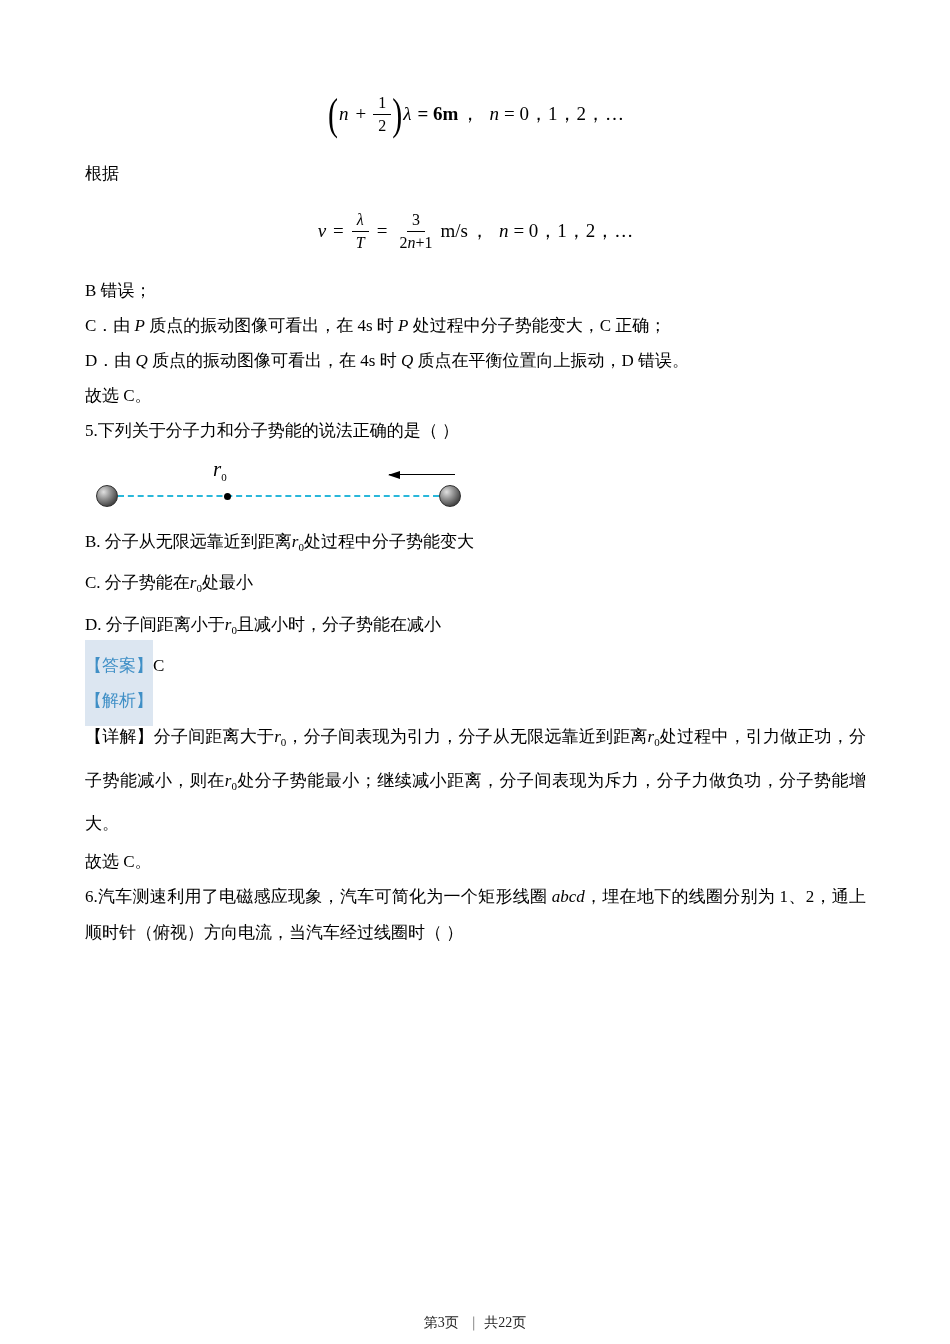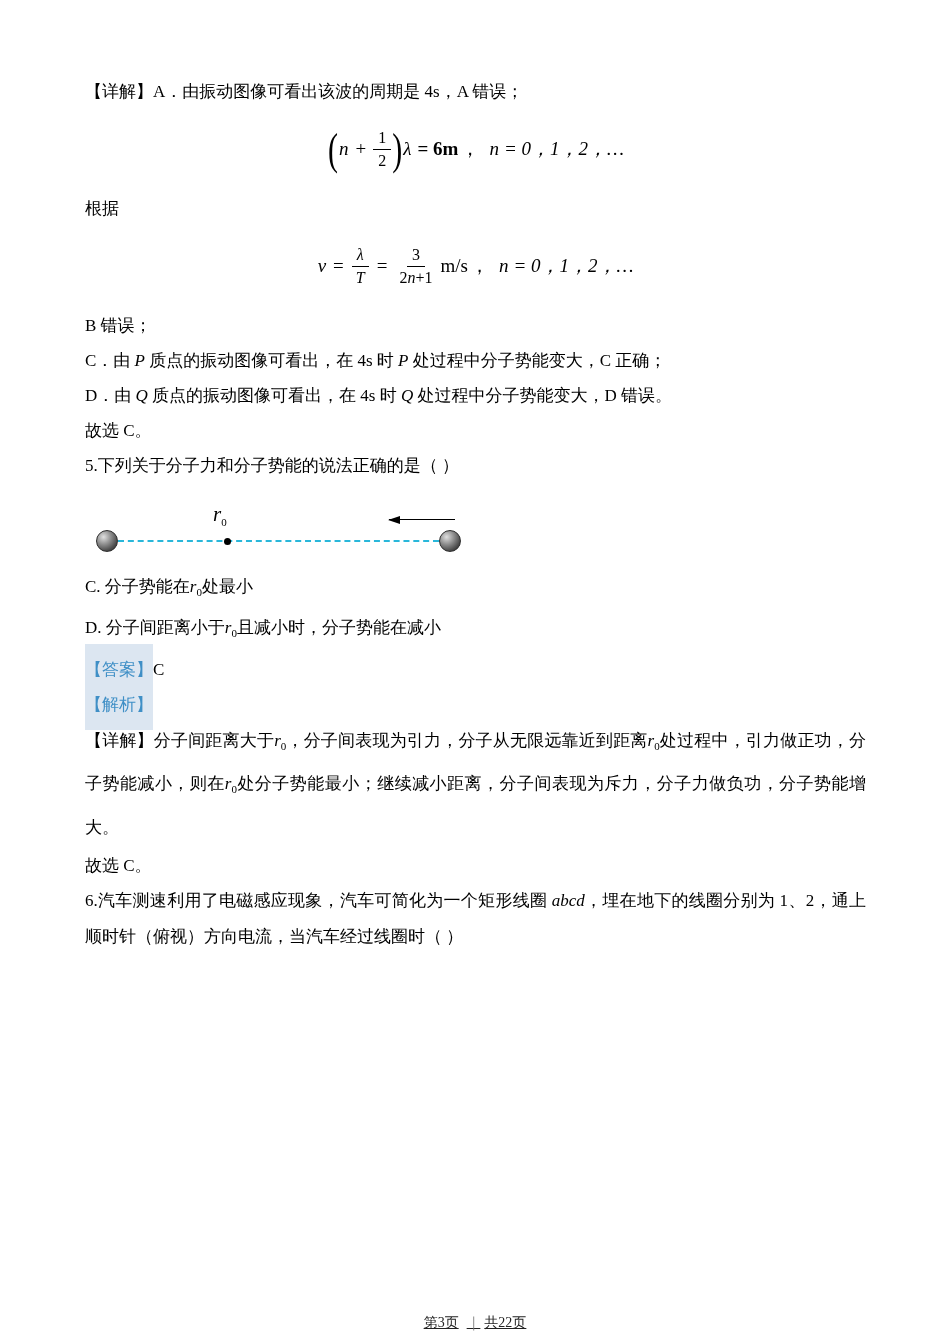--- a/index.html
+++ b/index.html
@@ -25,51 +25,50 @@
   }
   .bigparen { font-size: 30px; font-weight: 300; transform: scaleY(1.45); margin: 0 1px; }
   .op { margin: 0 7px; }
   .frac { display: inline-flex; flex-direction: column; align-items: center; font-size: 16px; line-height: 1.15; }
   .fnum { display: block; border-bottom: 1.4px solid #000; padding: 1px 5px 2px; text-align: center; }
   .fden { display: block; padding: 2px 5px 0; text-align: center; }
   .unit { margin-left: 3px; }
   .rhs  { margin-left: 6px; font-weight: bold; }
   .comma-sp { margin-left: 2px; }
   .cond-n { margin-left: 10px; }
-  .cond-rest { margin-left: 5px; font-style: italic; }
+  .cond-rest { margin-left: 5px; }
 
   
-  .diagram { position: relative; height: 64px; margin: 22px 0 0; }
+  .diagram { position: relative; height: 64px; margin: 12px 0 0; }
   .sphere {
     position: absolute; top: 25px; width: 22px; height: 22px; border-radius: 50%;
     background: radial-gradient(circle at 33% 30%, #e0e0e0 0%, #8f8f8f 38%, #4a4a4a 72%, #262626 100%);
     border: 1px solid #2e2e2e;
   }
   .s-left  { left: 11px; }
   .s-right { left: 354px; }
   .dashline { position: absolute; left: 33px; top: 35px; width: 321px; border-top: 2px dashed var(--dash-line, #29B7DA); }
   .dot { position: absolute; left: 139px; top: 33px; width: 7px; height: 7px; border-radius: 50%; background: #000; }
   .r0label { position: absolute; left: 128px; top: -3px; font-size: 21px; }
   .arrow { position: absolute; left: 304px; top: 14px; width: 66px; height: 0; border-top: 1.8px solid #000; }
   .arrow::before {
     content: ""; position: absolute; left: -1px; top: -4px;
     border-top: 4.5px solid transparent; border-bottom: 4.5px solid transparent;
     border-right: 12px solid #000;
   }
 
   
-  .footer { position: absolute; left: 0; bottom: 12px; width: 100%; text-align: center; font-size: 14px; color: #222; text-decoration: underline; }
+  .footer { position: absolute; left: 0; bottom: 12px; width: 100%; text-align: center; font-size: 14px; color: #222; }
   .footer .sep { margin: 0 4px 0 8px; color: #777; }
 </style>
 </head>
 <body>
 
 <div class="doc">
 
-  <p class="para"><span>【详解】A．由振动图像可看出该波的周期是 4s，A 错误；</span></p>
 
 
   <div class="formula">
     <span class="bigparen">(</span>
     <i>n</i>
     <span class="op">+</span>
     <span class="frac">
         <span class="fnum">1</span>
         <span class="fden">2</span>
       </span>
@@ -98,36 +97,37 @@
     <span class="unit">m/s</span>
     <span class="comma-sp">，</span>
     <i class="cond-n">n</i>
     <span class="cond-rest">= 0，1，2，…</span>
   </div>
 
   <p class="para"><span>B 错误；</span></p>
 
   <p class="para"><span>C．由 </span><i>P</i><span> 质点的振动图像可看出，在 4s 时 </span><i>P</i><span> 处过程中分子势能变大，C 正确；</span></p>
 
-  <p class="para"><span>D．由 </span><i>Q</i><span> 质点的振动图像可看出，在 4s 时 </span><i>Q</i><span> 处过程中分子势能变大，D 错误。</span></p>
+  <p class="para"><span>D．由 </span><i>Q</i><span> 质点的振动图像可看出，在 4s 时 </span><i>Q</i><span> 质点在平衡位置向上振动，D 错误。</span></p>
 
   <p class="para"><span>故选 C。</span></p>
 
   <p class="para"><span>5.下列关于分子力和分子势能的说法正确的是（  ）</span></p>
 
   <div class="diagram">
     <span class="sphere s-left"></span>
     <span class="dashline"></span>
     <span class="dot"></span>
     <span class="r0label"><i>r</i><sub>0</sub></span>
     <span class="arrow"></span>
     <span class="sphere s-right"></span>
   </div>
 
 
+  <p class="para"><span>B. 分子从无限远靠近到距离</span><span><i>r</i><sub>0</sub></span><span>处过程中分子势能变大</span></p>
 
   <p class="para"><span>C. 分子势能在</span><span><i>r</i><sub>0</sub></span><span>处最小</span></p>
 
   <p class="para"><span>D. 分子间距离小于</span><span><i>r</i><sub>0</sub></span><span>且减小时，分子势能在减小</span></p>
 
   <p class="para"><span class="tag">【答案】</span><span>C</span></p>
 
   <p class="para"><span class="tag">【解析】</span></p>
 
   <p class="para just"><span>【详解】分子间距离大于</span><span><i>r</i><sub>0</sub></span><span>，分子间表现为引力，分子从无限远靠近到距离</span><span><i>r</i><sub>0</sub></span><span>处过程中，引力做正功，分子势能减小，则在</span><span><i>r</i><sub>0</sub></span><span>处分子势能最小；继续减小距离，分子间表现为斥力，分子力做负功，分子势能增大。</span></p>

